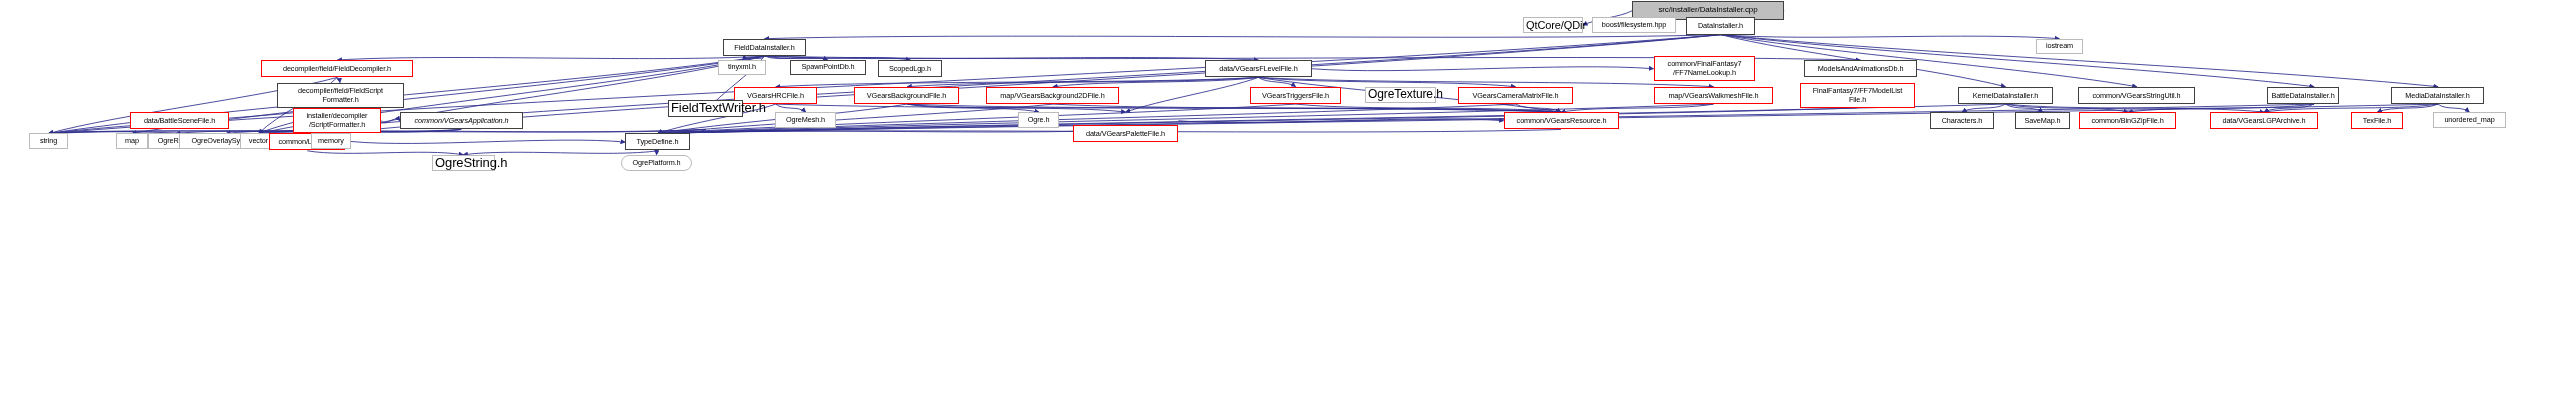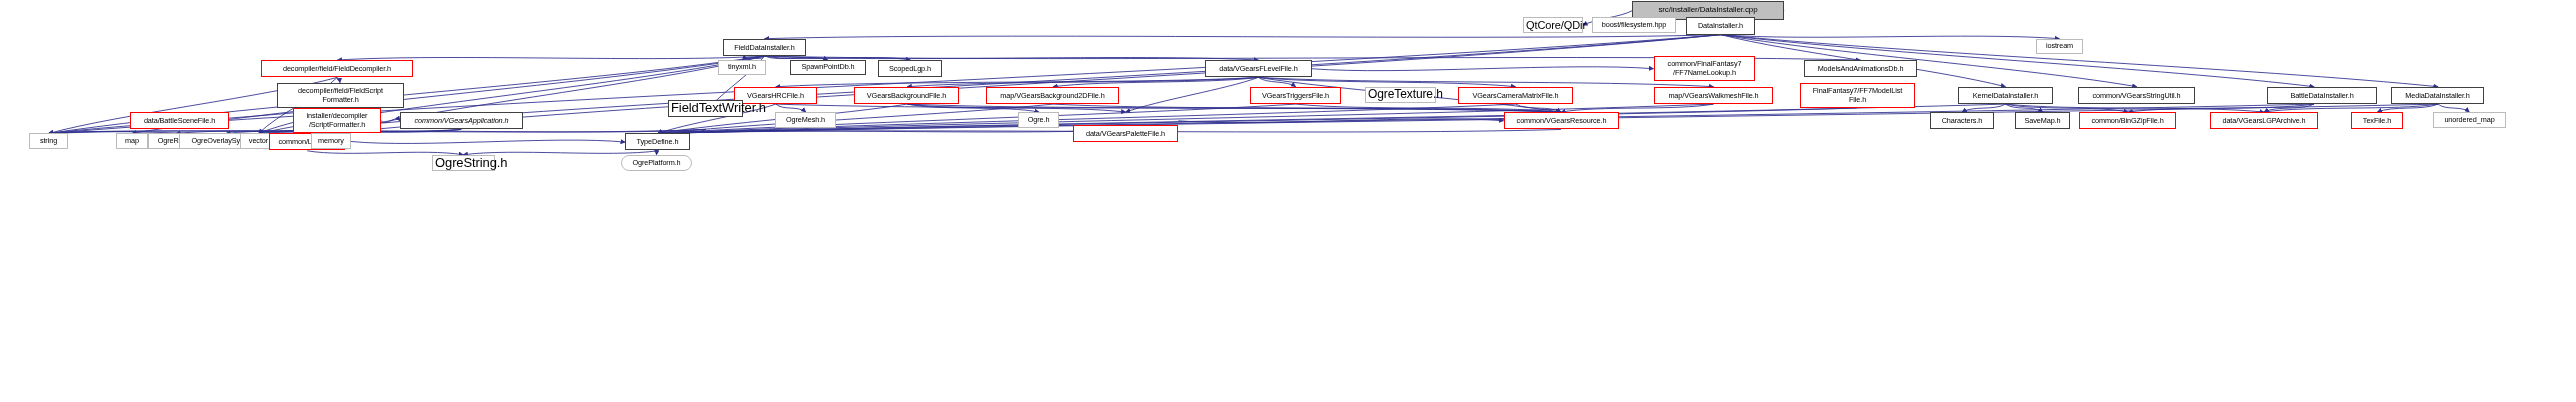--- a/index.html
+++ b/index.html
@@ -163,21 +163,21 @@
       <div class="node b-red" style="left: 854px; top: 87px; width: 105px; height: 17.3px; font-size: 7.3px;"><span class="node-text">VGearsBackgroundFile.h</span></div>
       <div class="node b-red" style="left: 986px; top: 87px; width: 133px; height: 17.3px; font-size: 7.3px;"><span class="node-text">map/VGearsBackground2DFile.h</span></div>
       <div class="node b-red" style="left: 1250px; top: 87px; width: 91px; height: 17.3px; font-size: 7.3px;"><span class="node-text">VGearsTriggersFile.h</span></div>
       <div class="node b-gray" style="left: 1365px; top: 87px; width: 71px; height: 16px; font-size: 12px;"><span class="node-text">OgreTexture.h</span></div>
       <div class="node b-red" style="left: 1458px; top: 87px; width: 115px; height: 17.3px; font-size: 7.3px;"><span class="node-text">VGearsCameraMatrixFile.h</span></div>
       <div class="node b-red" style="left: 1654px; top: 87px; width: 119px; height: 17.3px; font-size: 7.3px;"><span class="node-text">map/VGearsWalkmeshFile.h</span></div>
       <div class="node b-red" style="left: 1800px; top: 83px; width: 115px; height: 25px; font-size: 7.3px;"><span class="node-text">FinalFantasy7/FF7ModelList
 File.h</span></div>
       <div class="node b-black" style="left: 1958px; top: 87px; width: 95px; height: 17.3px; font-size: 7.3px;"><span class="node-text">KernelDataInstaller.h</span></div>
       <div class="node b-black" style="left: 2078px; top: 87px; width: 117px; height: 17.3px; font-size: 7.3px;"><span class="node-text">common/VGearsStringUtil.h</span></div>
-      <div class="node b-black" style="left: 2267px; top: 87px; width: 110px; height: 17.3px; font-size: 7.3px;"><span class="node-text">BattleDataInstaller.h</span></div>
+      <div class="node b-black" style="left: 2267px; top: 87px; width: 72px; height: 17.3px; font-size: 7.3px;"><span class="node-text">BattleDataInstaller.h</span></div>
       <div class="node b-black" style="left: 2391px; top: 87px; width: 93px; height: 17.3px; font-size: 7.3px;"><span class="node-text">MediaDataInstaller.h</span></div>
       <div class="node b-red" style="left: 130px; top: 112px; width: 99px; height: 17.3px; font-size: 7.3px;"><span class="node-text">data/BattleSceneFile.h</span></div>
       <div class="node b-red" style="left: 293px; top: 108px; width: 88px; height: 25px; font-size: 7.3px;"><span class="node-text">installer/decompiler
 /ScriptFormatter.h</span></div>
       <div class="node b-black" style="left: 400px; top: 112px; width: 123px; height: 17.3px; font-size: 7.3px; font-style: italic;"><span class="node-text">common/VGearsApplication.h</span></div>
       <div class="node b-black" style="left: 668px; top: 100px; width: 75px; height: 17.3px; font-size: 13px;"><span class="node-text">FieldTextWriter.h</span></div>
       <div class="node b-gray" style="left: 775px; top: 112px; width: 61px; height: 16px; font-size: 7.3px;"><span class="node-text">OgreMesh.h</span></div>
       <div class="node b-gray" style="left: 1018px; top: 112px; width: 41px; height: 16px; font-size: 7.3px;"><span class="node-text">Ogre.h</span></div>
       <div class="node b-red" style="left: 1073px; top: 125px; width: 105px; height: 17.3px; font-size: 7.3px;"><span class="node-text">data/VGearsPaletteFile.h</span></div>
       <div class="node b-red" style="left: 1504px; top: 112px; width: 115px; height: 17.3px; font-size: 7.3px;"><span class="node-text">common/VGearsResource.h</span></div>

